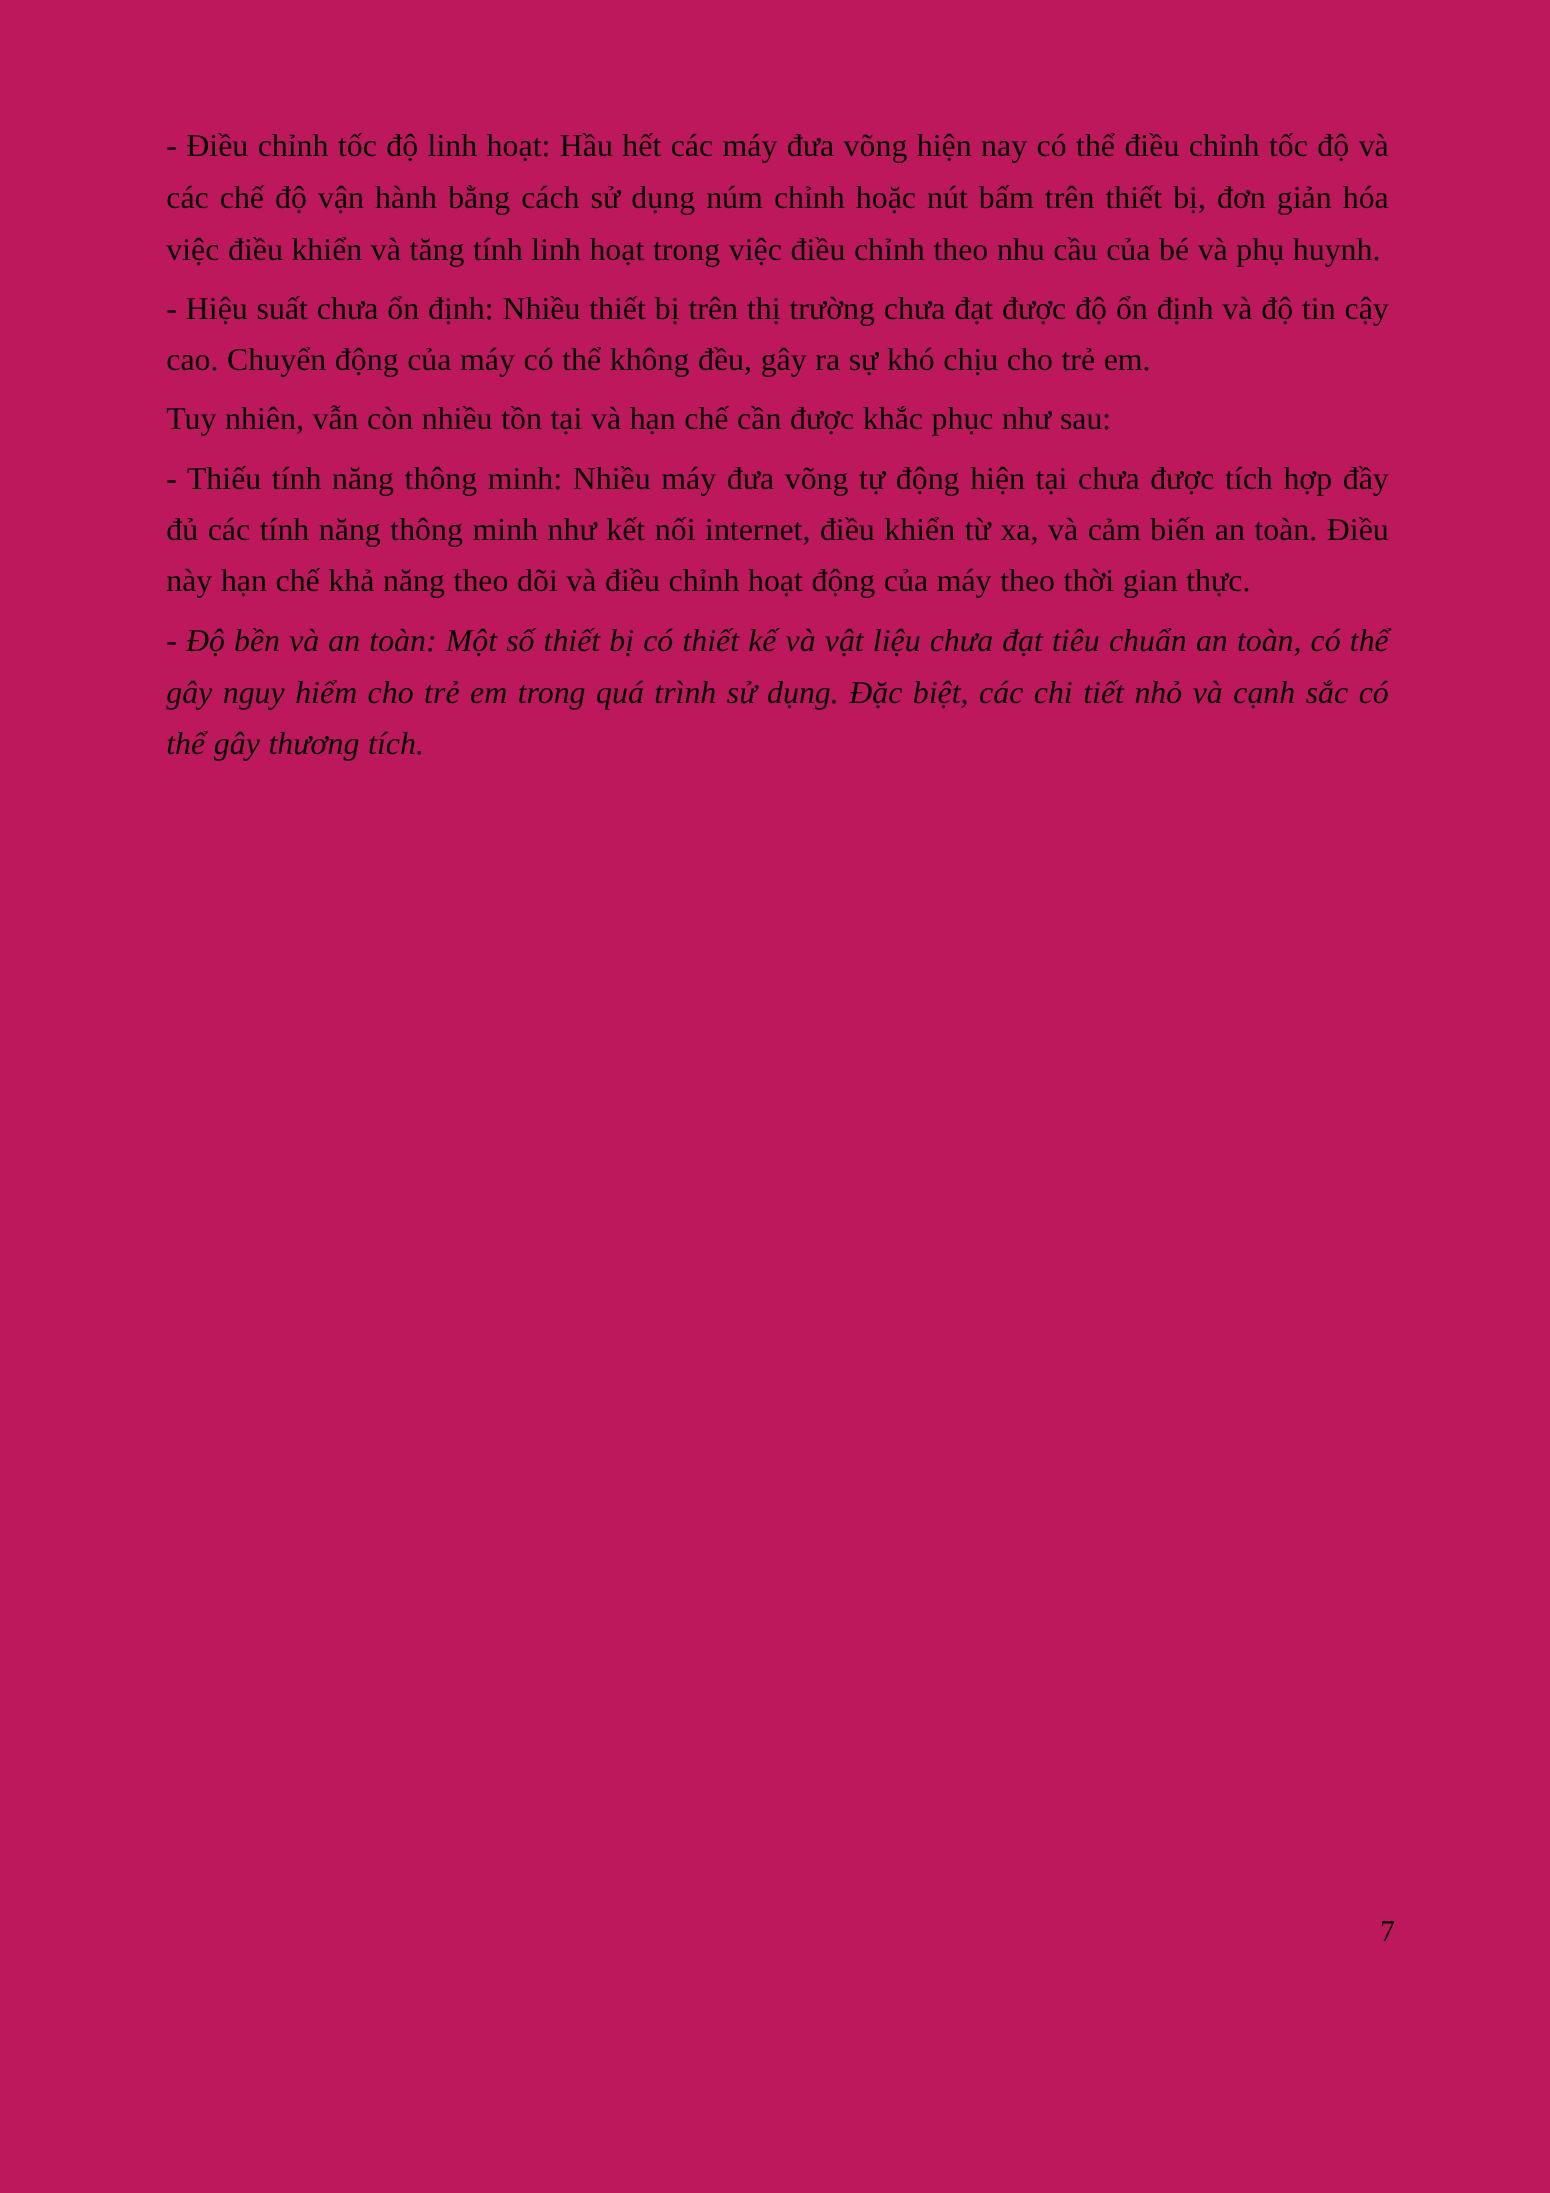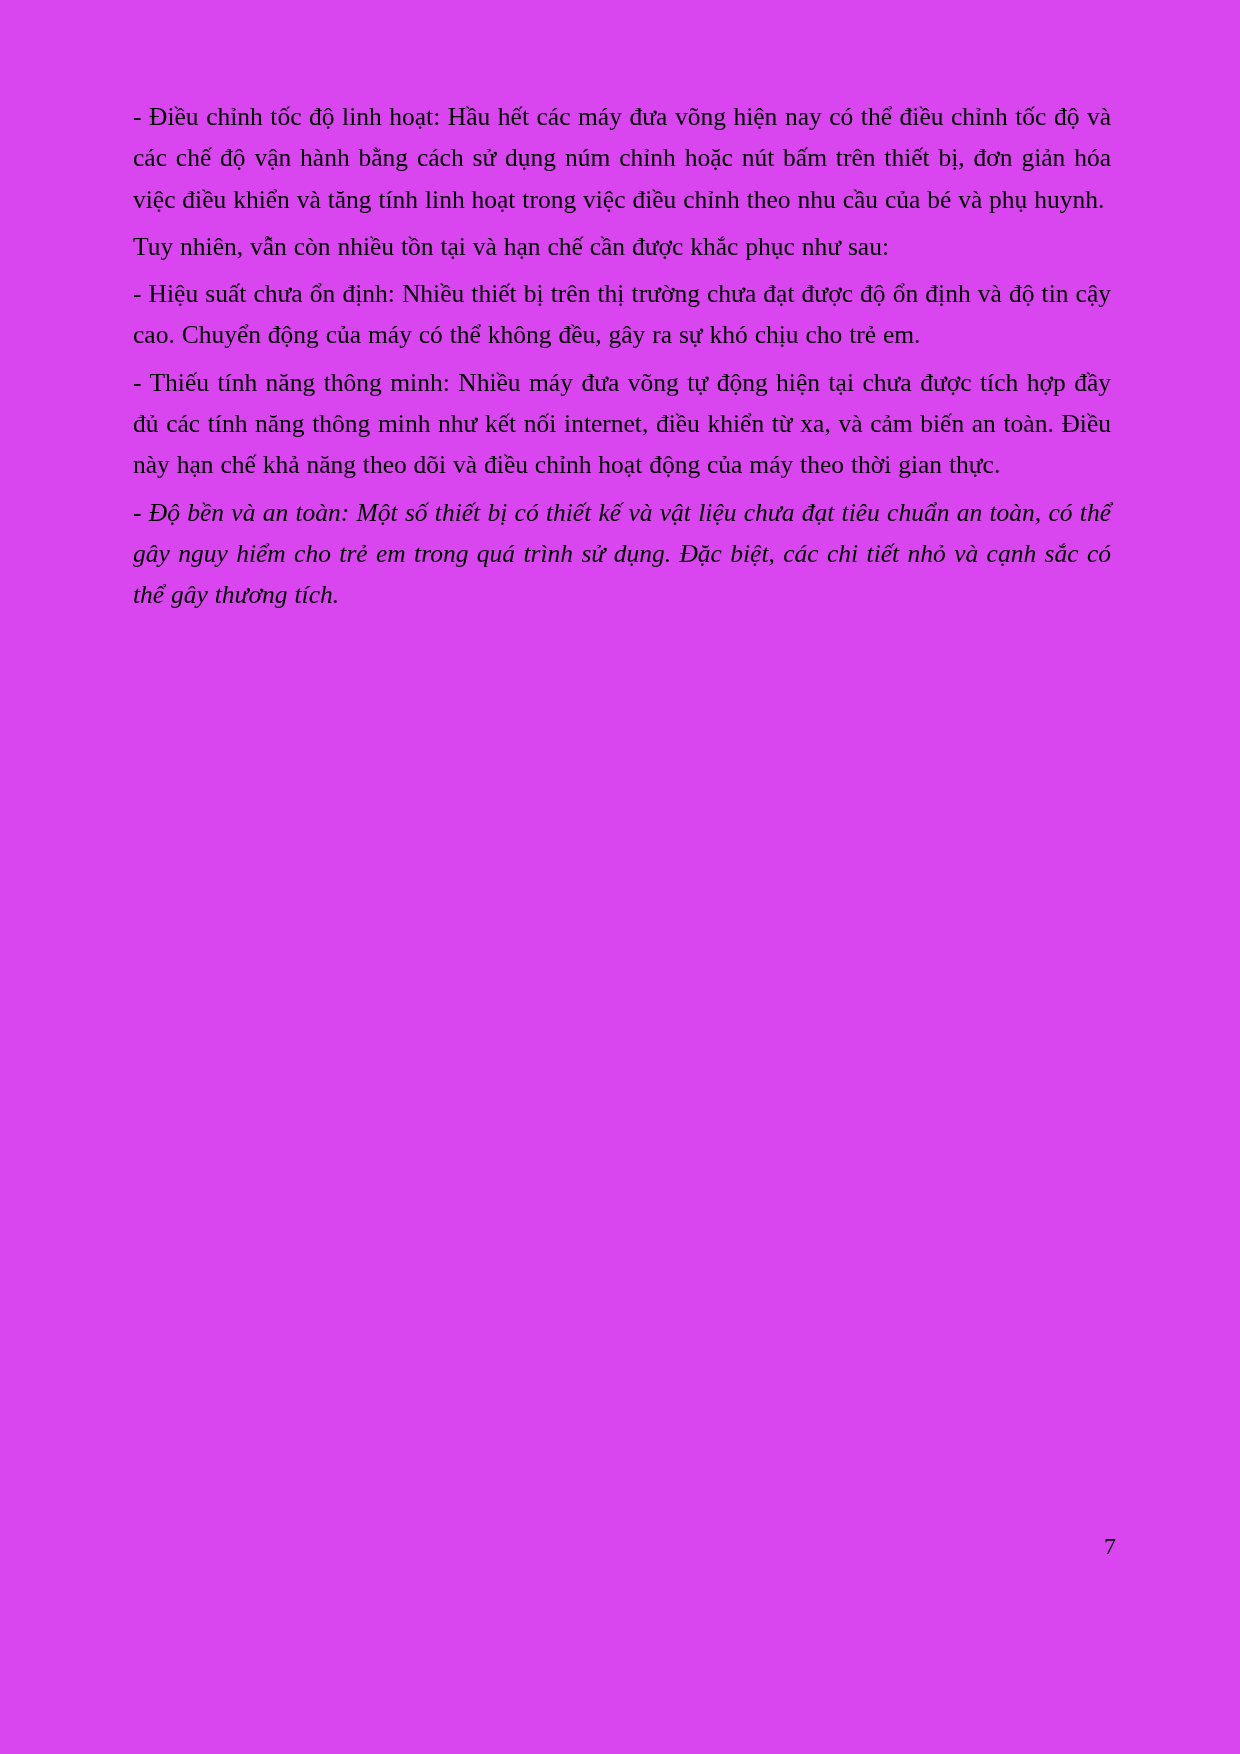--- a/index.html
+++ b/index.html
@@ -12,21 +12,21 @@
     width: 1240px;
     height: 1754px;
     position: relative;
     font-family: "Liberation Serif", serif;
     color: #000000;
     overflow: hidden;
   }
   .page {
     position: absolute;
     inset: 0;
-    background: #d946ef;
+    background: #be185d;
   }
   .content {
     position: absolute;
     left: 133px;
     top: 96px;
     width: 978px;
   }
   .para {
     font-size: 25.5px;
     line-height: 1.62;
@@ -51,21 +51,21 @@
     color: #000000;
   }
 </style>
 </head>
 <body>
 
 <div class="page">
 
   <div class="content">
     <p class="para">- Điều chỉnh tốc độ linh hoạt: Hầu hết các máy đưa võng hiện nay có thể điều chỉnh tốc độ và các chế độ vận hành bằng cách sử dụng núm chỉnh hoặc nút bấm trên thiết bị, đơn giản hóa việc điều khiển và tăng tính linh hoạt trong việc điều chỉnh theo nhu cầu của bé và phụ huynh.</p>
+    <p class="para">- Hiệu suất chưa ổn định: Nhiều thiết bị trên thị trường chưa đạt được độ ổn định và độ tin cậy cao. Chuyển động của máy có thể không đều, gây ra sự khó chịu cho trẻ em.</p>
     <p class="para">Tuy nhiên, vẫn còn nhiều tồn tại và hạn chế cần được khắc phục như sau:</p>
-    <p class="para">- Hiệu suất chưa ổn định: Nhiều thiết bị trên thị trường chưa đạt được độ ổn định và độ tin cậy cao. Chuyển động của máy có thể không đều, gây ra sự khó chịu cho trẻ em.</p>
     <p class="para">- Thiếu tính năng thông minh: Nhiều máy đưa võng tự động hiện tại chưa được tích hợp đầy đủ các tính năng thông minh như kết nối internet, điều khiển từ xa, và cảm biến an toàn. Điều này hạn chế khả năng theo dõi và điều chỉnh hoạt động của máy theo thời gian thực.</p>
     <p class="para">- Độ bền và an toàn: Một số thiết bị có thiết kế và vật liệu chưa đạt tiêu chuẩn an toàn, có thể gây nguy hiểm cho trẻ em trong quá trình sử dụng. Đặc biệt, các chi tiết nhỏ và cạnh sắc có thể gây thương tích.</p>
   </div>
 
   <div class="page-number">7</div>
 
 </div>
 
 </body></html>

